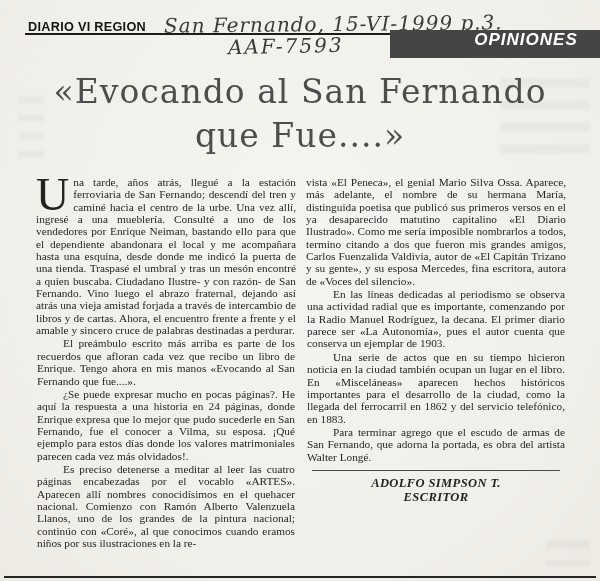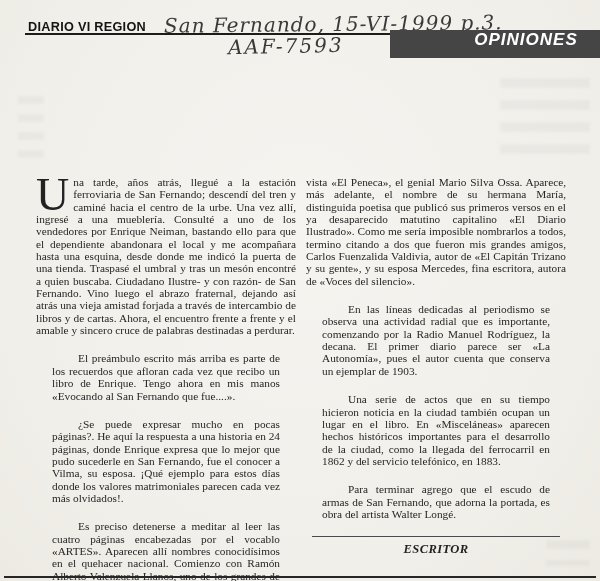--- a/index.html
+++ b/index.html
@@ -63,21 +63,21 @@
     background:repeating-linear-gradient(#6a6a6a 0 9px,transparent 9px 20px);}
   
   .col{
     position:absolute;top:176px;width:260px;
     font-size:11.3px;line-height:12.35px;
     text-align:justify;text-justify:inter-word;
     color:#262626;
   }
   .col-left{left:36px;}
   .col-right{left:306px;}
-  .para{margin:16px;text-indent:26px;}
+  .para{margin:1px;text-indent:26px;}
   .para-first{margin:0;text-indent:0;}
   .dropcap{
     float:left;
     font-size:46px;line-height:34px;
     padding:2px 4px 0 0;
     font-family:"Liberation Serif", serif;
     color:#222;
   }
   
   .sig-rule{margin:7px 6px 5px 6px;border-top:1.5px solid #4a4a4a;}
@@ -100,33 +100,38 @@
   <div class="top-rule"></div>
   <div class="handwritten hw-code">AAF-7593</div>
   <div class="section-box">
     <span class="section-label">OPINIONES</span>
   </div>
 
   <div class="ghost ghost-1"></div>
   <div class="ghost ghost-2"></div>
   <div class="ghost ghost-3"></div>
 
+  <div class="headline">
+    <div>«Evocando al San Fernando</div>
+    <div>que Fue....»</div>
+  </div>
 
   <div class="col col-left">
     <p class="para-first"><span class="dropcap">U</span><span>na tarde, años atrás, llegué a la estación ferroviaria de San Fernando; descendí del tren y caminé hacia el centro de la urbe.  Una vez allí, ingresé a una mueblería.  Consulté a uno de los vendedores por Enrique Neiman, bastando ello para que el dependiente abandonara el local y me acompañara hasta una esquina, desde donde me indicó la puerta de una tienda.  Traspasé el umbral y tras un mesón encontré a quien buscaba.  Ciudadano Ilustre- y con razón- de San Fernando.  Vino luego el abrazo fraternal, dejando así atrás una vieja amistad forjada a través de intercambio de libros y de cartas. Ahora, el encuentro frente a frente y el amable y sincero cruce de palabras destinadas a perdurar.</span></p>
     <p class="para">El preámbulo escrito más arriba es parte de los recuerdos que afloran cada vez que recibo un libro de Enrique.  Tengo ahora en mis manos «Evocando al San Fernando que fue....».</p>
     <p class="para">¿Se puede expresar mucho en pocas páginas?. He aquí la respuesta a una historia en 24 páginas, donde Enrique expresa que lo mejor que pudo sucederle en San Fernando, fue el conocer a Vilma, su esposa. ¡Qué ejemplo para estos días donde los valores matrimoniales parecen cada vez más olvidados!.</p>
     <p class="para">Es preciso detenerse a meditar al leer las cuatro páginas encabezadas por el vocablo «ARTES». Aparecen allí nombres conocidísimos en el quehacer nacional.  Comienzo con Ramón Alberto Valenzuela Llanos, uno de los grandes de la pintura nacional; continúo con «Coré», al que conocimos cuando eramos niños por sus ilustraciones en la re-</p>
   </div>
 
   <div class="col col-right">
     <p class="para-first">vista «El Peneca», el genial Mario Silva Ossa.  Aparece, más adelante, el nombre de su hermana María, distinguida poetisa que publicó sus primeros versos en el ya desaparecido matutino capitalino «El Diario Ilustrado».  Como me sería imposible nombrarlos a todos, termino citando a dos que fueron mis grandes amigos, Carlos Fuenzalida Valdivia, autor de «El Capitán Trizano y su gente», y su esposa Mercedes, fina escritora, autora de «Voces del silencio».</p>
     <p class="para">En las líneas dedicadas al periodismo se observa una actividad radial que es importante, comenzando por la Radio Manuel Rodríguez, la decana.  El primer diario parece ser «La Autonomía», pues el autor cuenta que conserva un ejemplar de 1903.</p>
     <p class="para">Una serie de actos que en su tiempo hicieron noticia en la ciudad también ocupan un lugar en el libro.  En «Misceláneas» aparecen hechos históricos importantes para el desarrollo de la ciudad, como la llegada del ferrocarril en 1862 y del servicio telefónico, en 1883.</p>
     <p class="para">Para terminar agrego que el escudo de armas de San Fernando, que adorna la portada, es obra del artista Walter Longé.</p>
     <div class="sig-rule"></div>
     <div class="signature">
+      <div>ADOLFO SIMPSON T.</div>
       <div>ESCRITOR</div>
     </div>
   </div>
 
   <div class="bottom-rule"></div>
 </div>
 
 </body></html>

